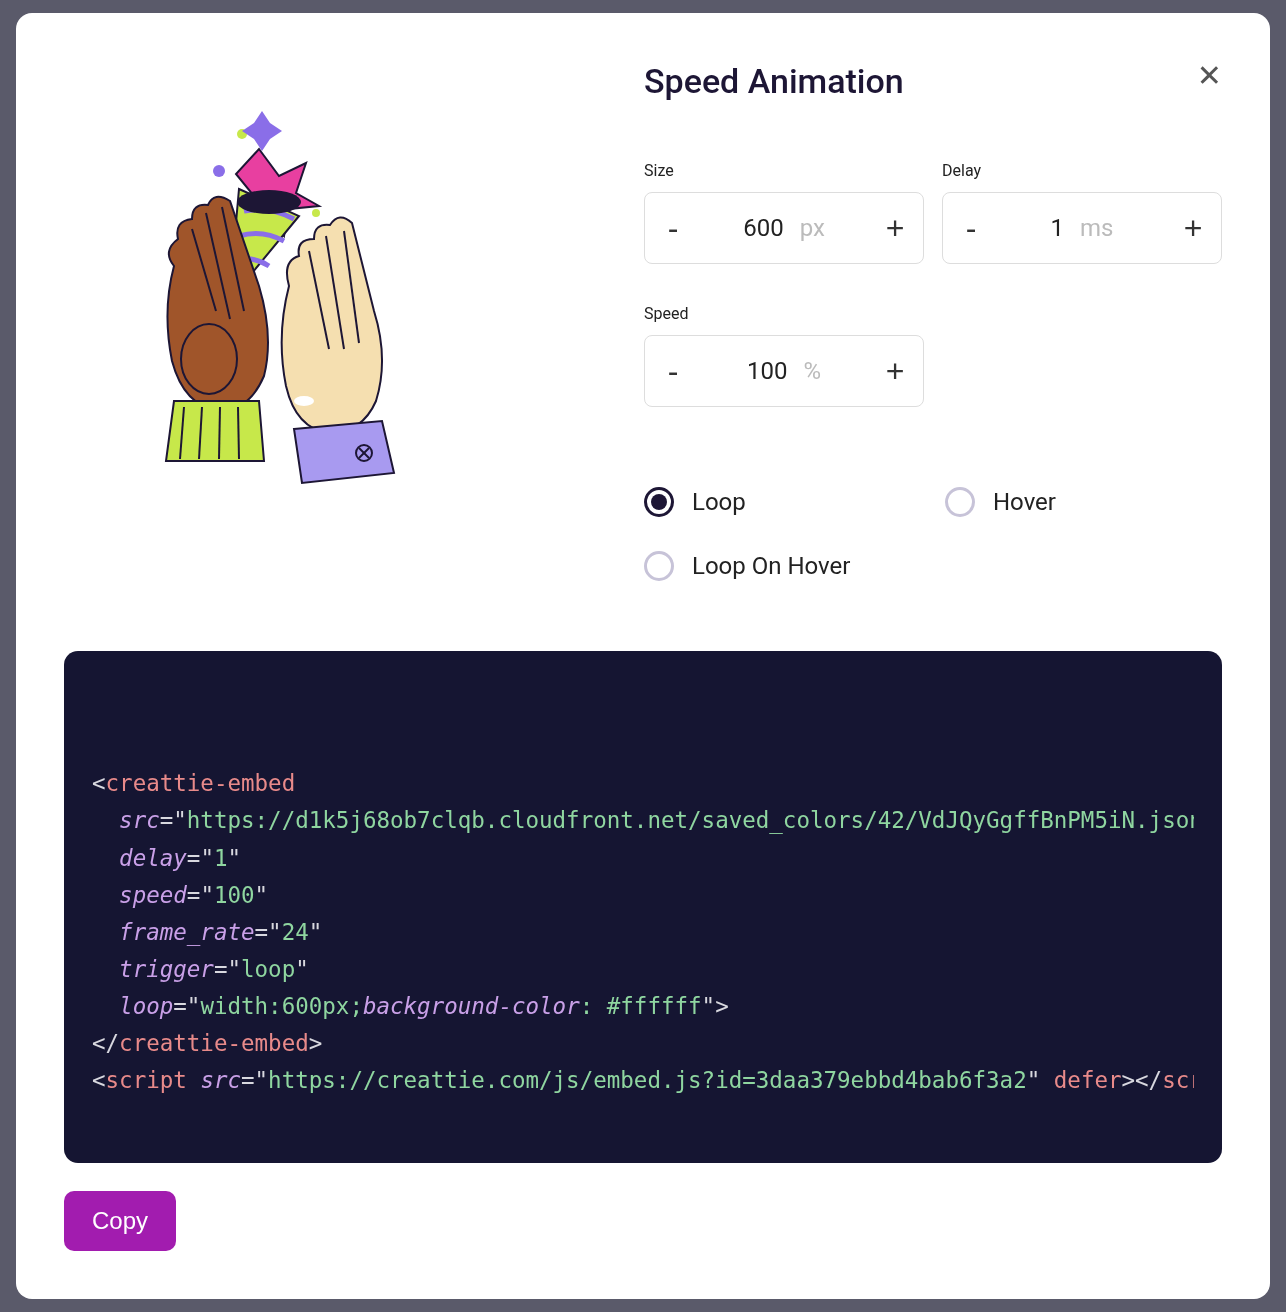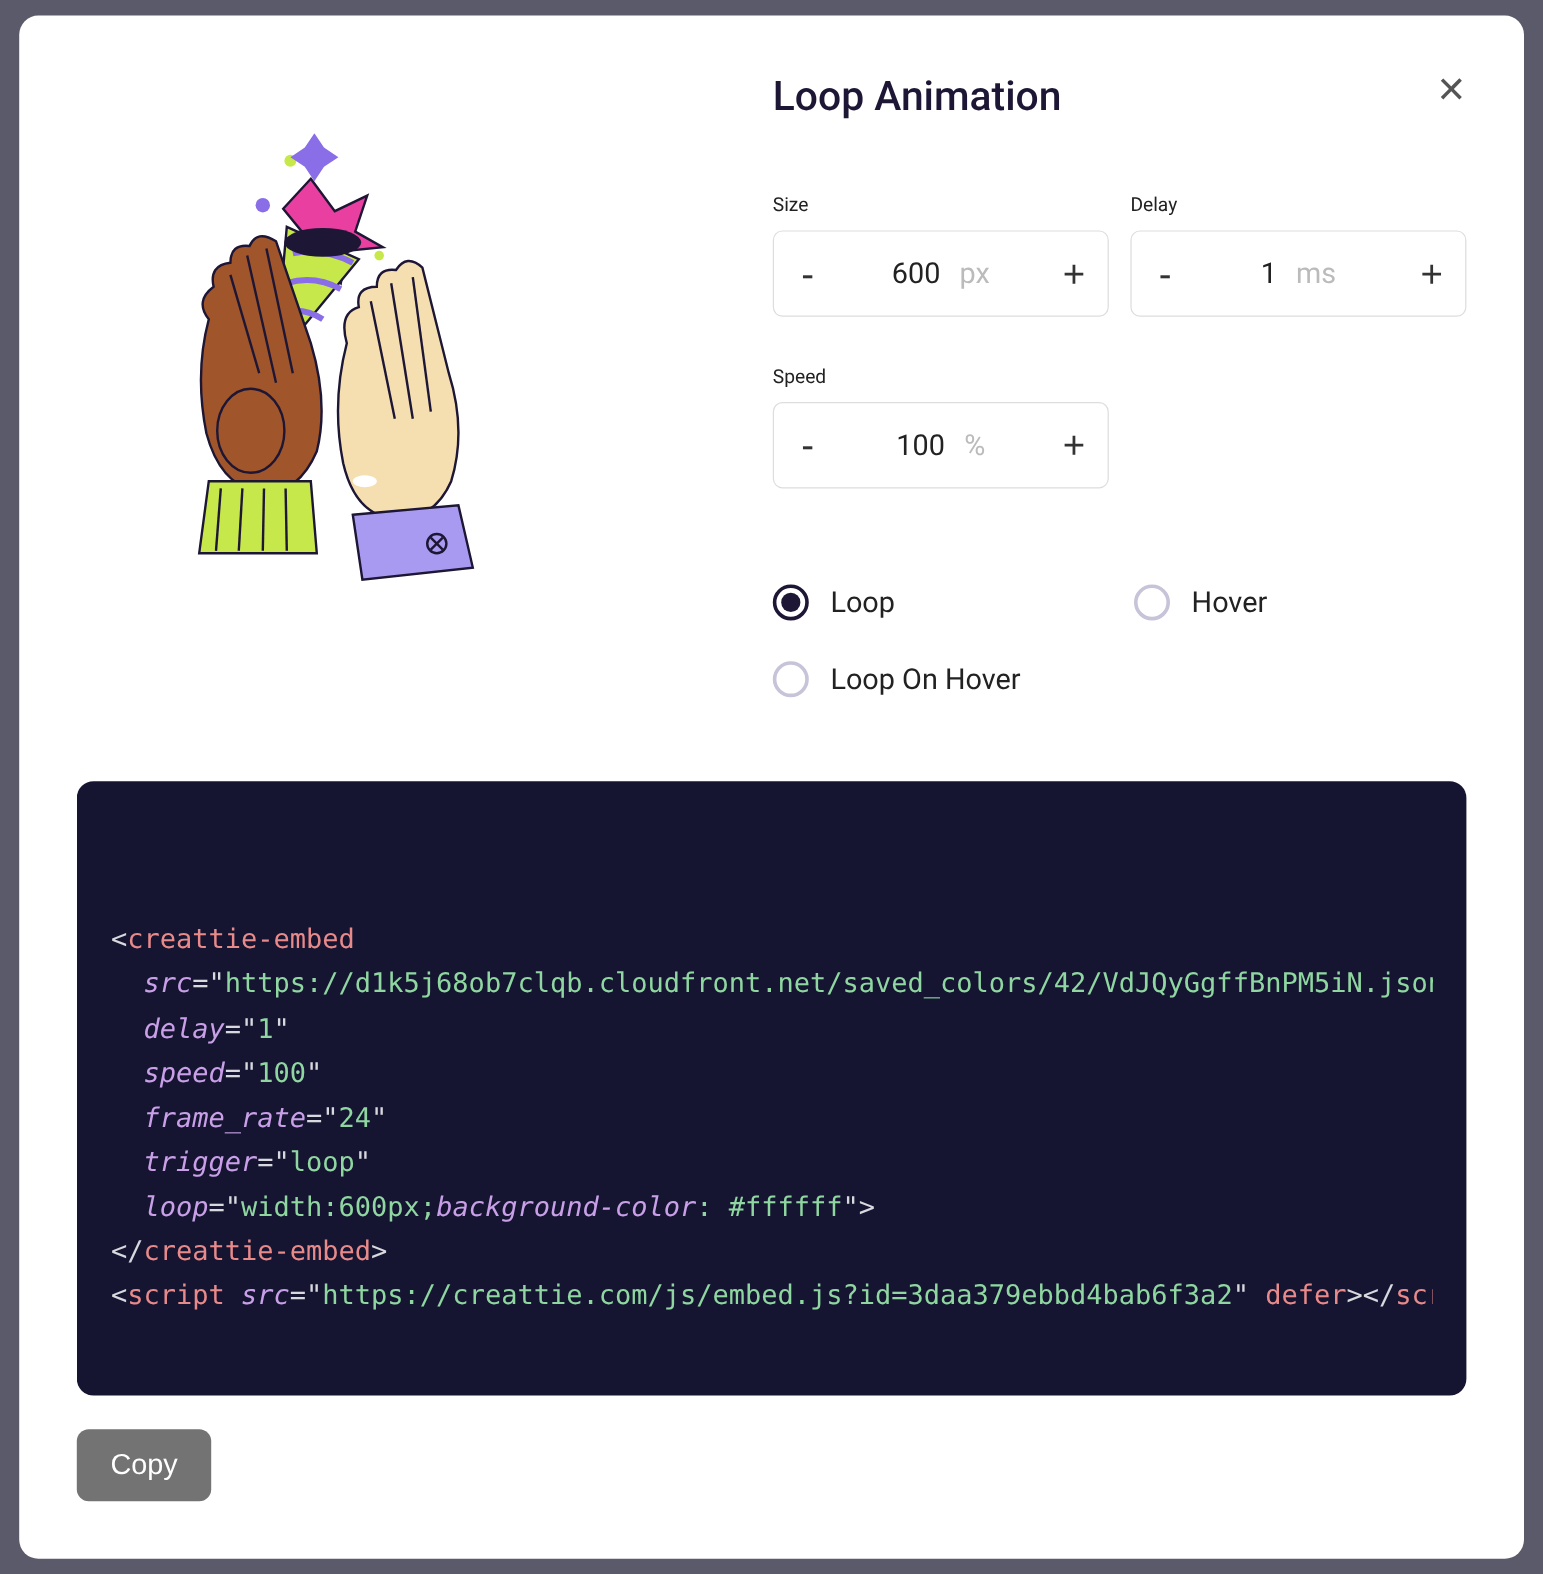--- a/index.html
+++ b/index.html
@@ -146,21 +146,21 @@
 .code-block .scroll::-webkit-scrollbar { height: 14px; }
 .code-block .scroll::-webkit-scrollbar-track { background: #151532; }
 .code-block .scroll::-webkit-scrollbar-thumb { background: #e4e4ea; border-radius: 7px; }
 .punct { color: #d8d8df; }
 .tag   { color: #e88a8a; }
 .attr  { color: #c9a0e8; font-style: italic; }
 .str   { color: #8fd6a0; }
 .copy-btn {
   margin-top: 28px;
   align-self: flex-start;
-  background: #737373;
+  background: #a21caf;
   color: #fff;
   border: none;
   border-radius: 10px;
   padding: 16px 28px;
   font-size: 24px;
   cursor: pointer;
 }
 </style>
 </head>
 <body>
@@ -204,21 +204,21 @@
 
         <path d="M150 318 L238 310 L250 362 L158 372 Z" fill="#a89af0" stroke="#1d1635" stroke-width="2"></path>
         <circle cx="220" cy="342" r="8" fill="none" stroke="#1d1635" stroke-width="2"></circle>
         <line x1="215" y1="337" x2="225" y2="347" stroke="#1d1635" stroke-width="2"></line>
         <line x1="225" y1="337" x2="215" y2="347" stroke="#1d1635" stroke-width="2"></line>
       </svg>
     </div>
 
     <div class="controls">
       <div class="header-row">
-        <h1 class="title">Loop Animation</h1>
+        <h1 class="title">Speed Animation</h1>
         <button class="close-btn">✕</button>
       </div>
 
       <div class="fields-row">
         <div class="field">
           <div class="field-label">Size</div>
           <div class="stepper">
             <button class="step-btn">-</button>
             <div class="step-val">
               <span>600</span>

